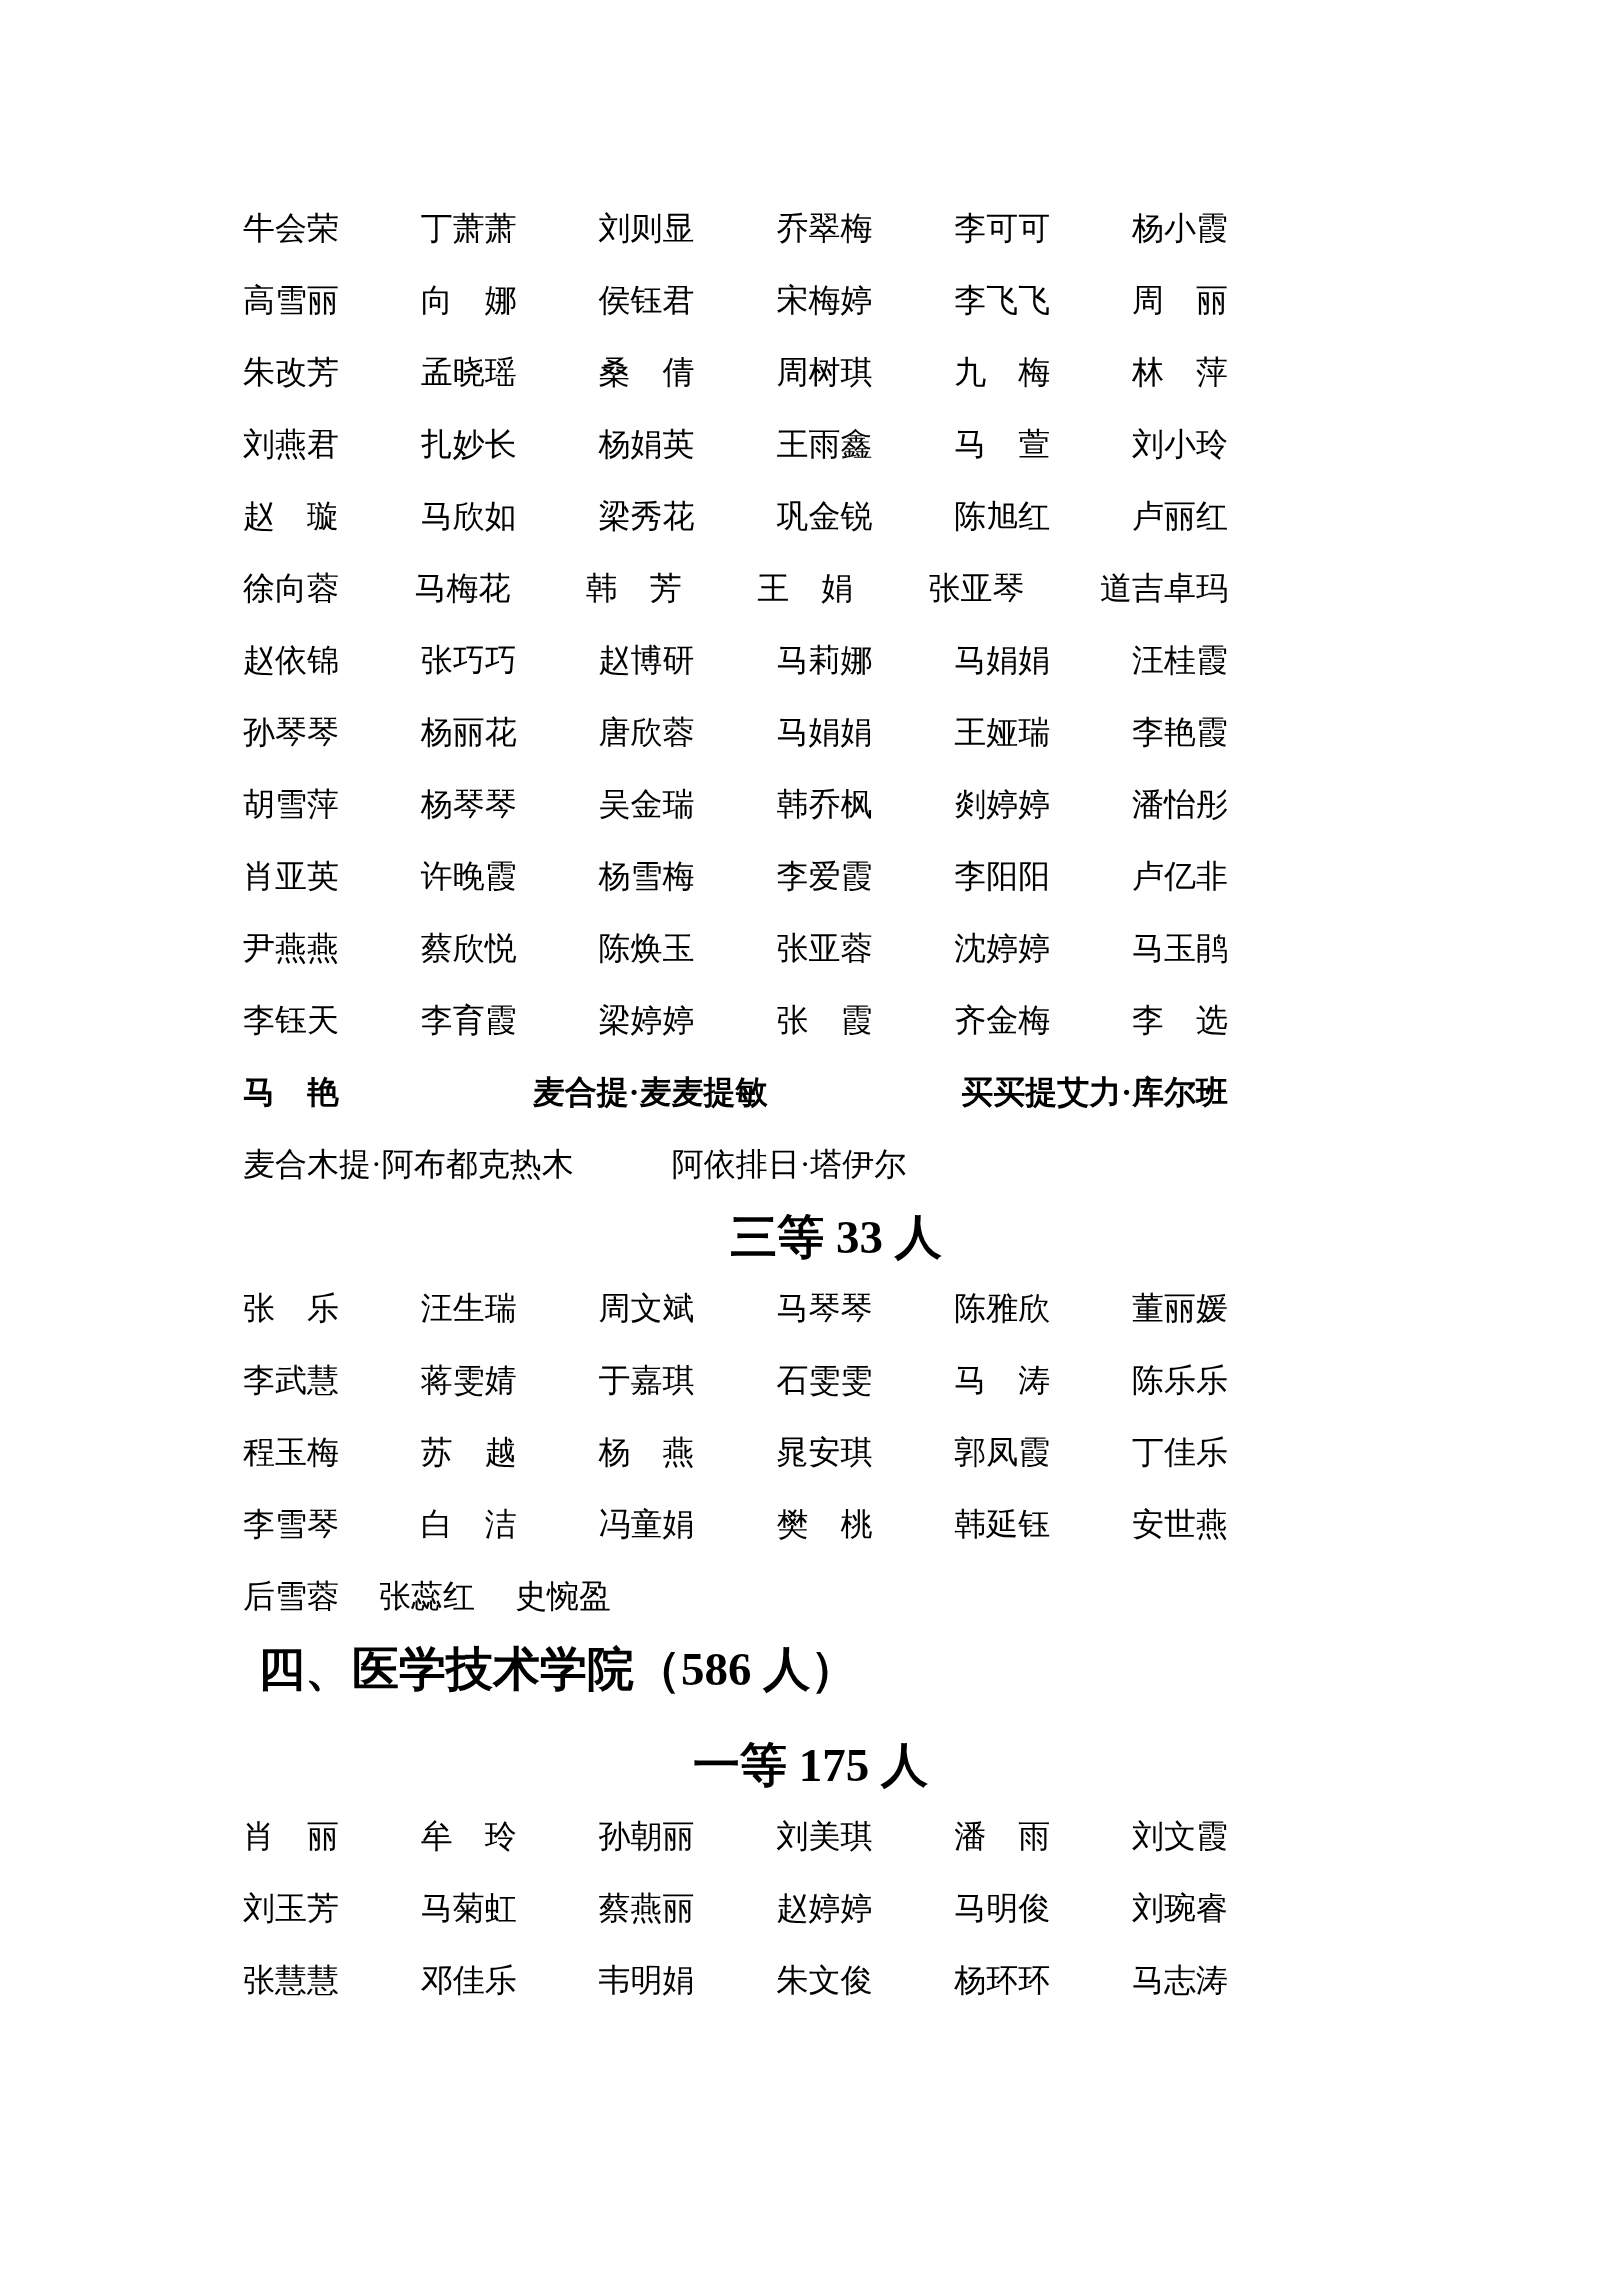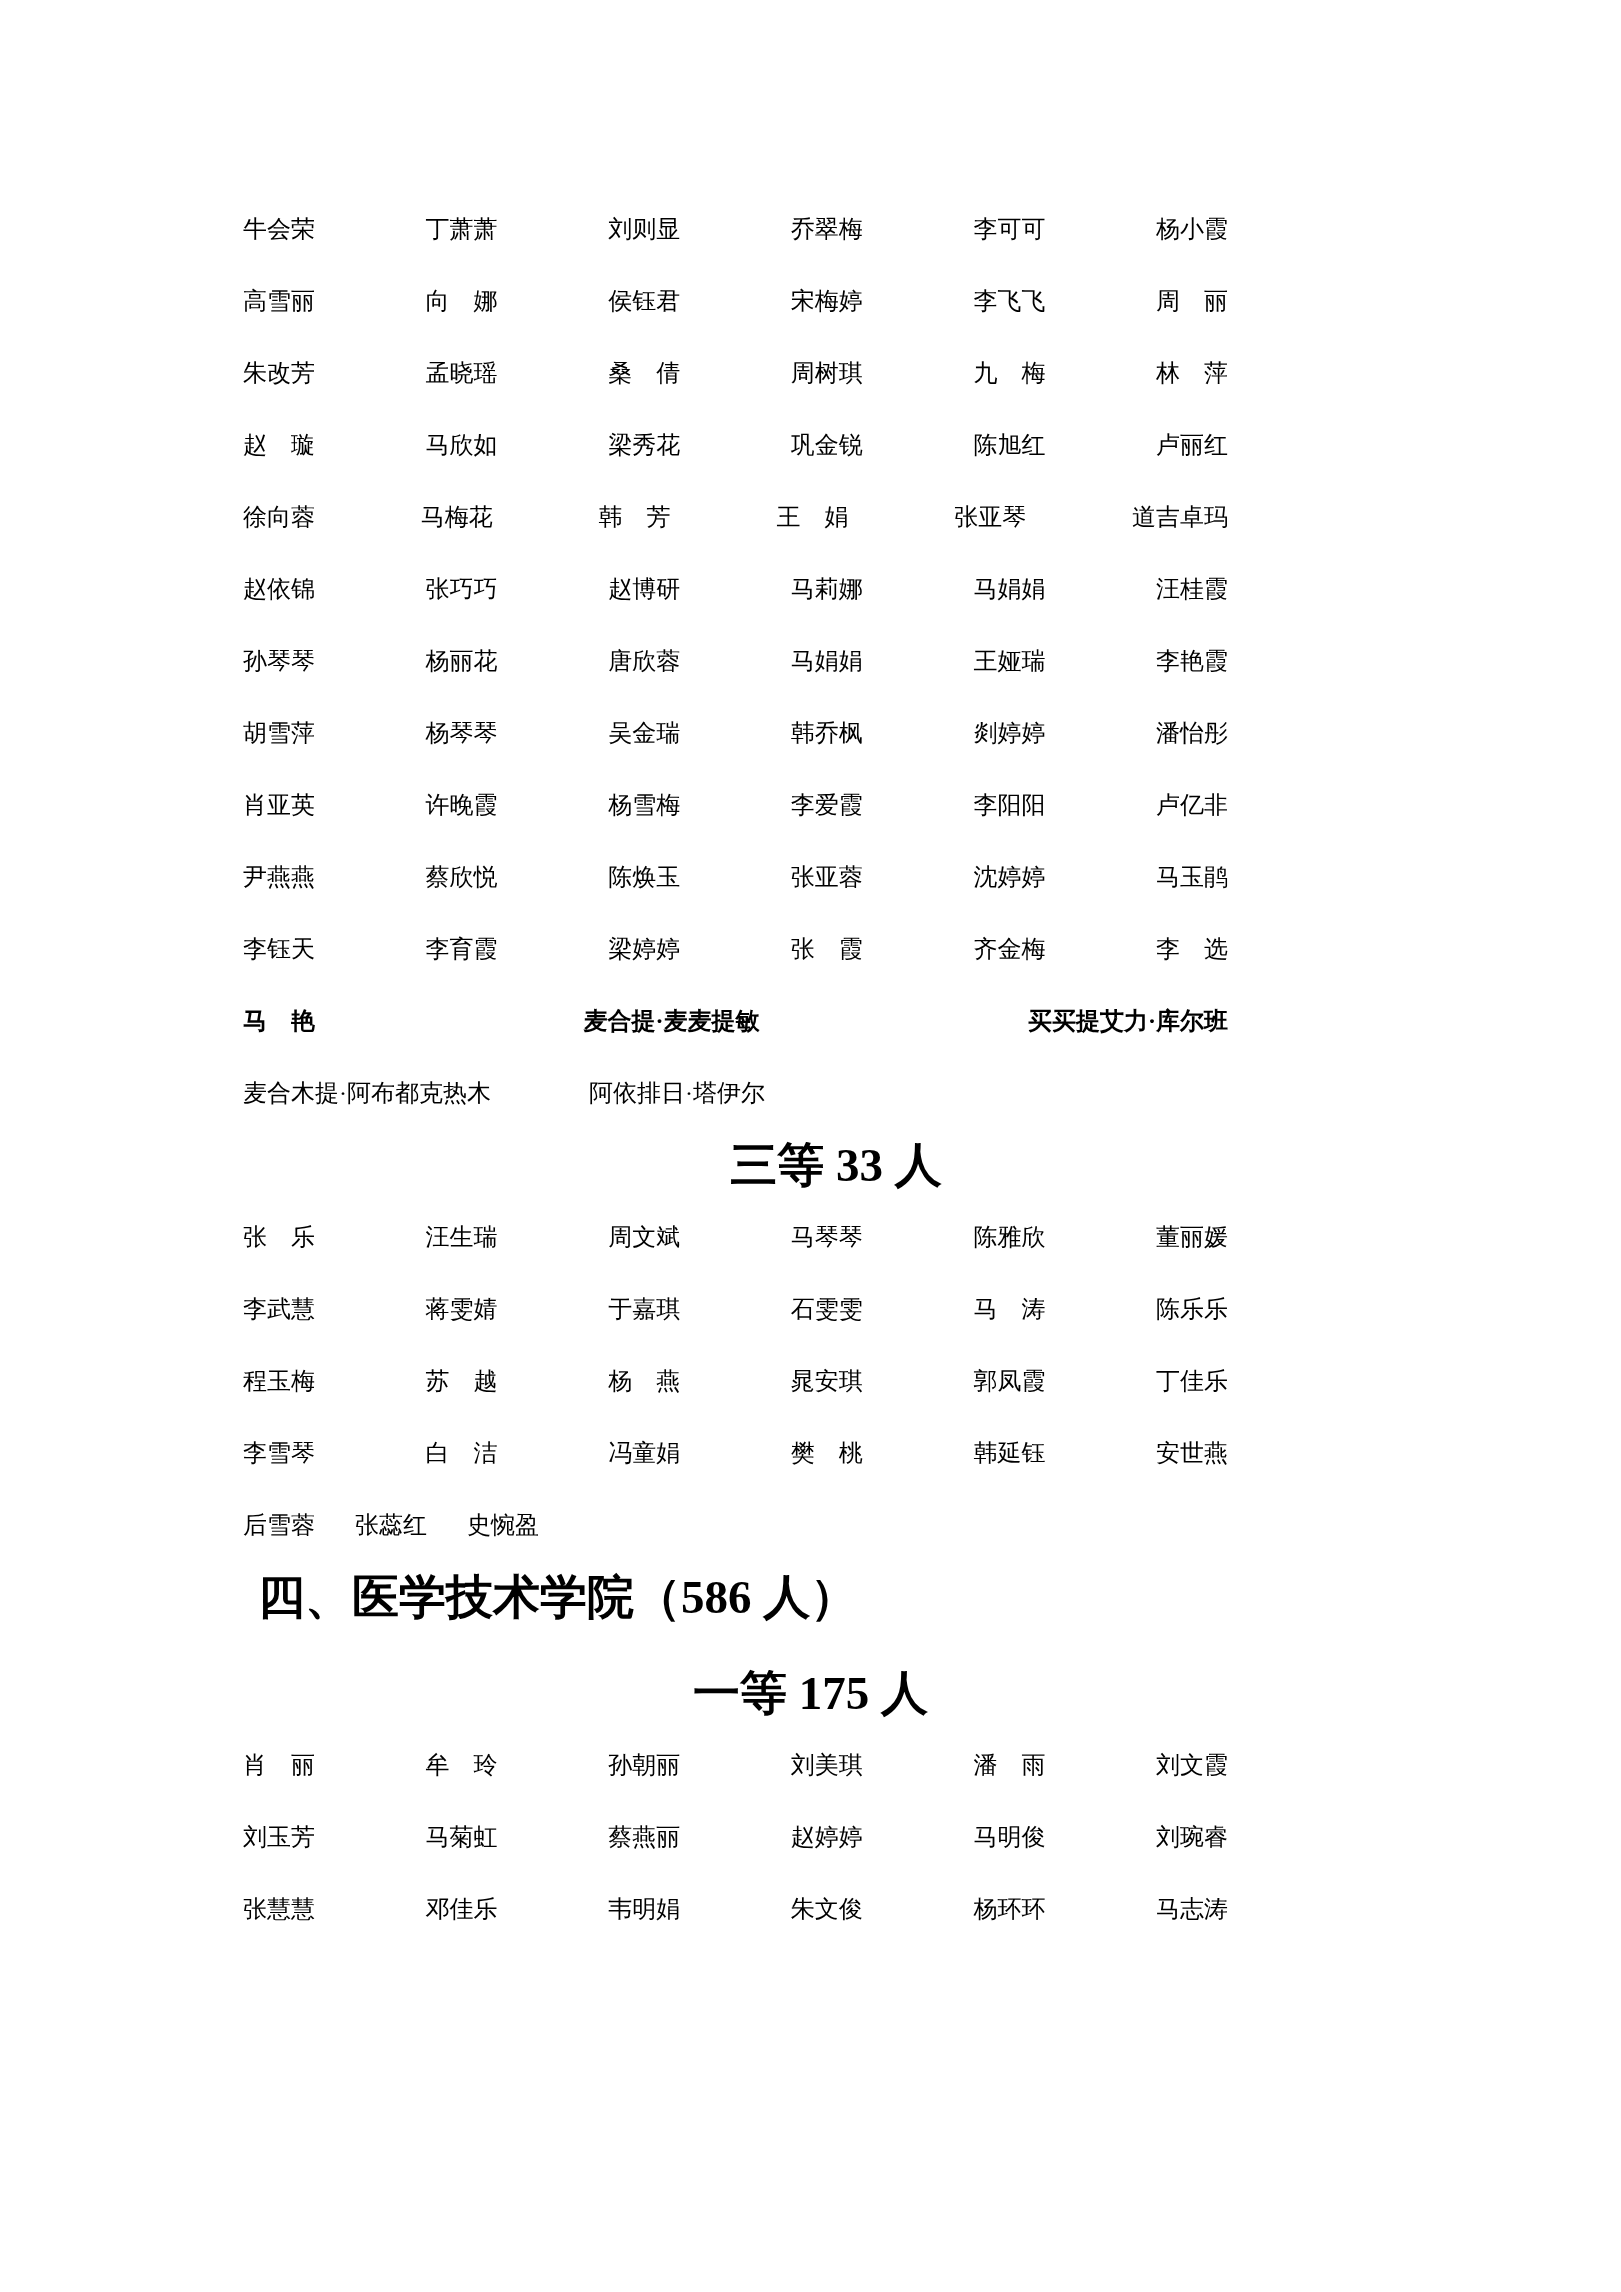--- a/index.html
+++ b/index.html
@@ -18,21 +18,21 @@
   .content {
     position: absolute;
     left: 243px; top: 193px;
     width: 1135px;
   }
   .row {
     display: flex;
     width: 985px;
     height: 72px;
     align-items: center;
-    font-size: 24px;
+    font-size: 32px;
     letter-spacing: 0;
   }
   .grid  { justify-content: space-between; }
   .sp    { justify-content: space-between; font-weight: bold; }
   .left3 { justify-content: flex-start; gap: 40px; }
   .wideleft { justify-content: flex-start; gap: 98px; }
   .cell  { white-space: pre; }
   .heading {
     font-weight: bold;
     height: 72px;
@@ -69,20 +69,28 @@
       </div>
     <div class="row grid">
         <span class="cell">朱改芳</span>
         <span class="cell">孟晓瑶</span>
         <span class="cell">桑　倩</span>
         <span class="cell">周树琪</span>
         <span class="cell">九　梅</span>
         <span class="cell">林　萍</span>
       </div>
     <div class="row grid">
+        <span class="cell">刘燕君</span>
+        <span class="cell">扎妙长</span>
+        <span class="cell">杨娟英</span>
+        <span class="cell">王雨鑫</span>
+        <span class="cell">马　萱</span>
+        <span class="cell">刘小玲</span>
+      </div>
+    <div class="row grid">
         <span class="cell">赵　璇</span>
         <span class="cell">马欣如</span>
         <span class="cell">梁秀花</span>
         <span class="cell">巩金锐</span>
         <span class="cell">陈旭红</span>
         <span class="cell">卢丽红</span>
       </div>
     <div class="row grid">
         <span class="cell">徐向蓉</span>
         <span class="cell">马梅花</span>

